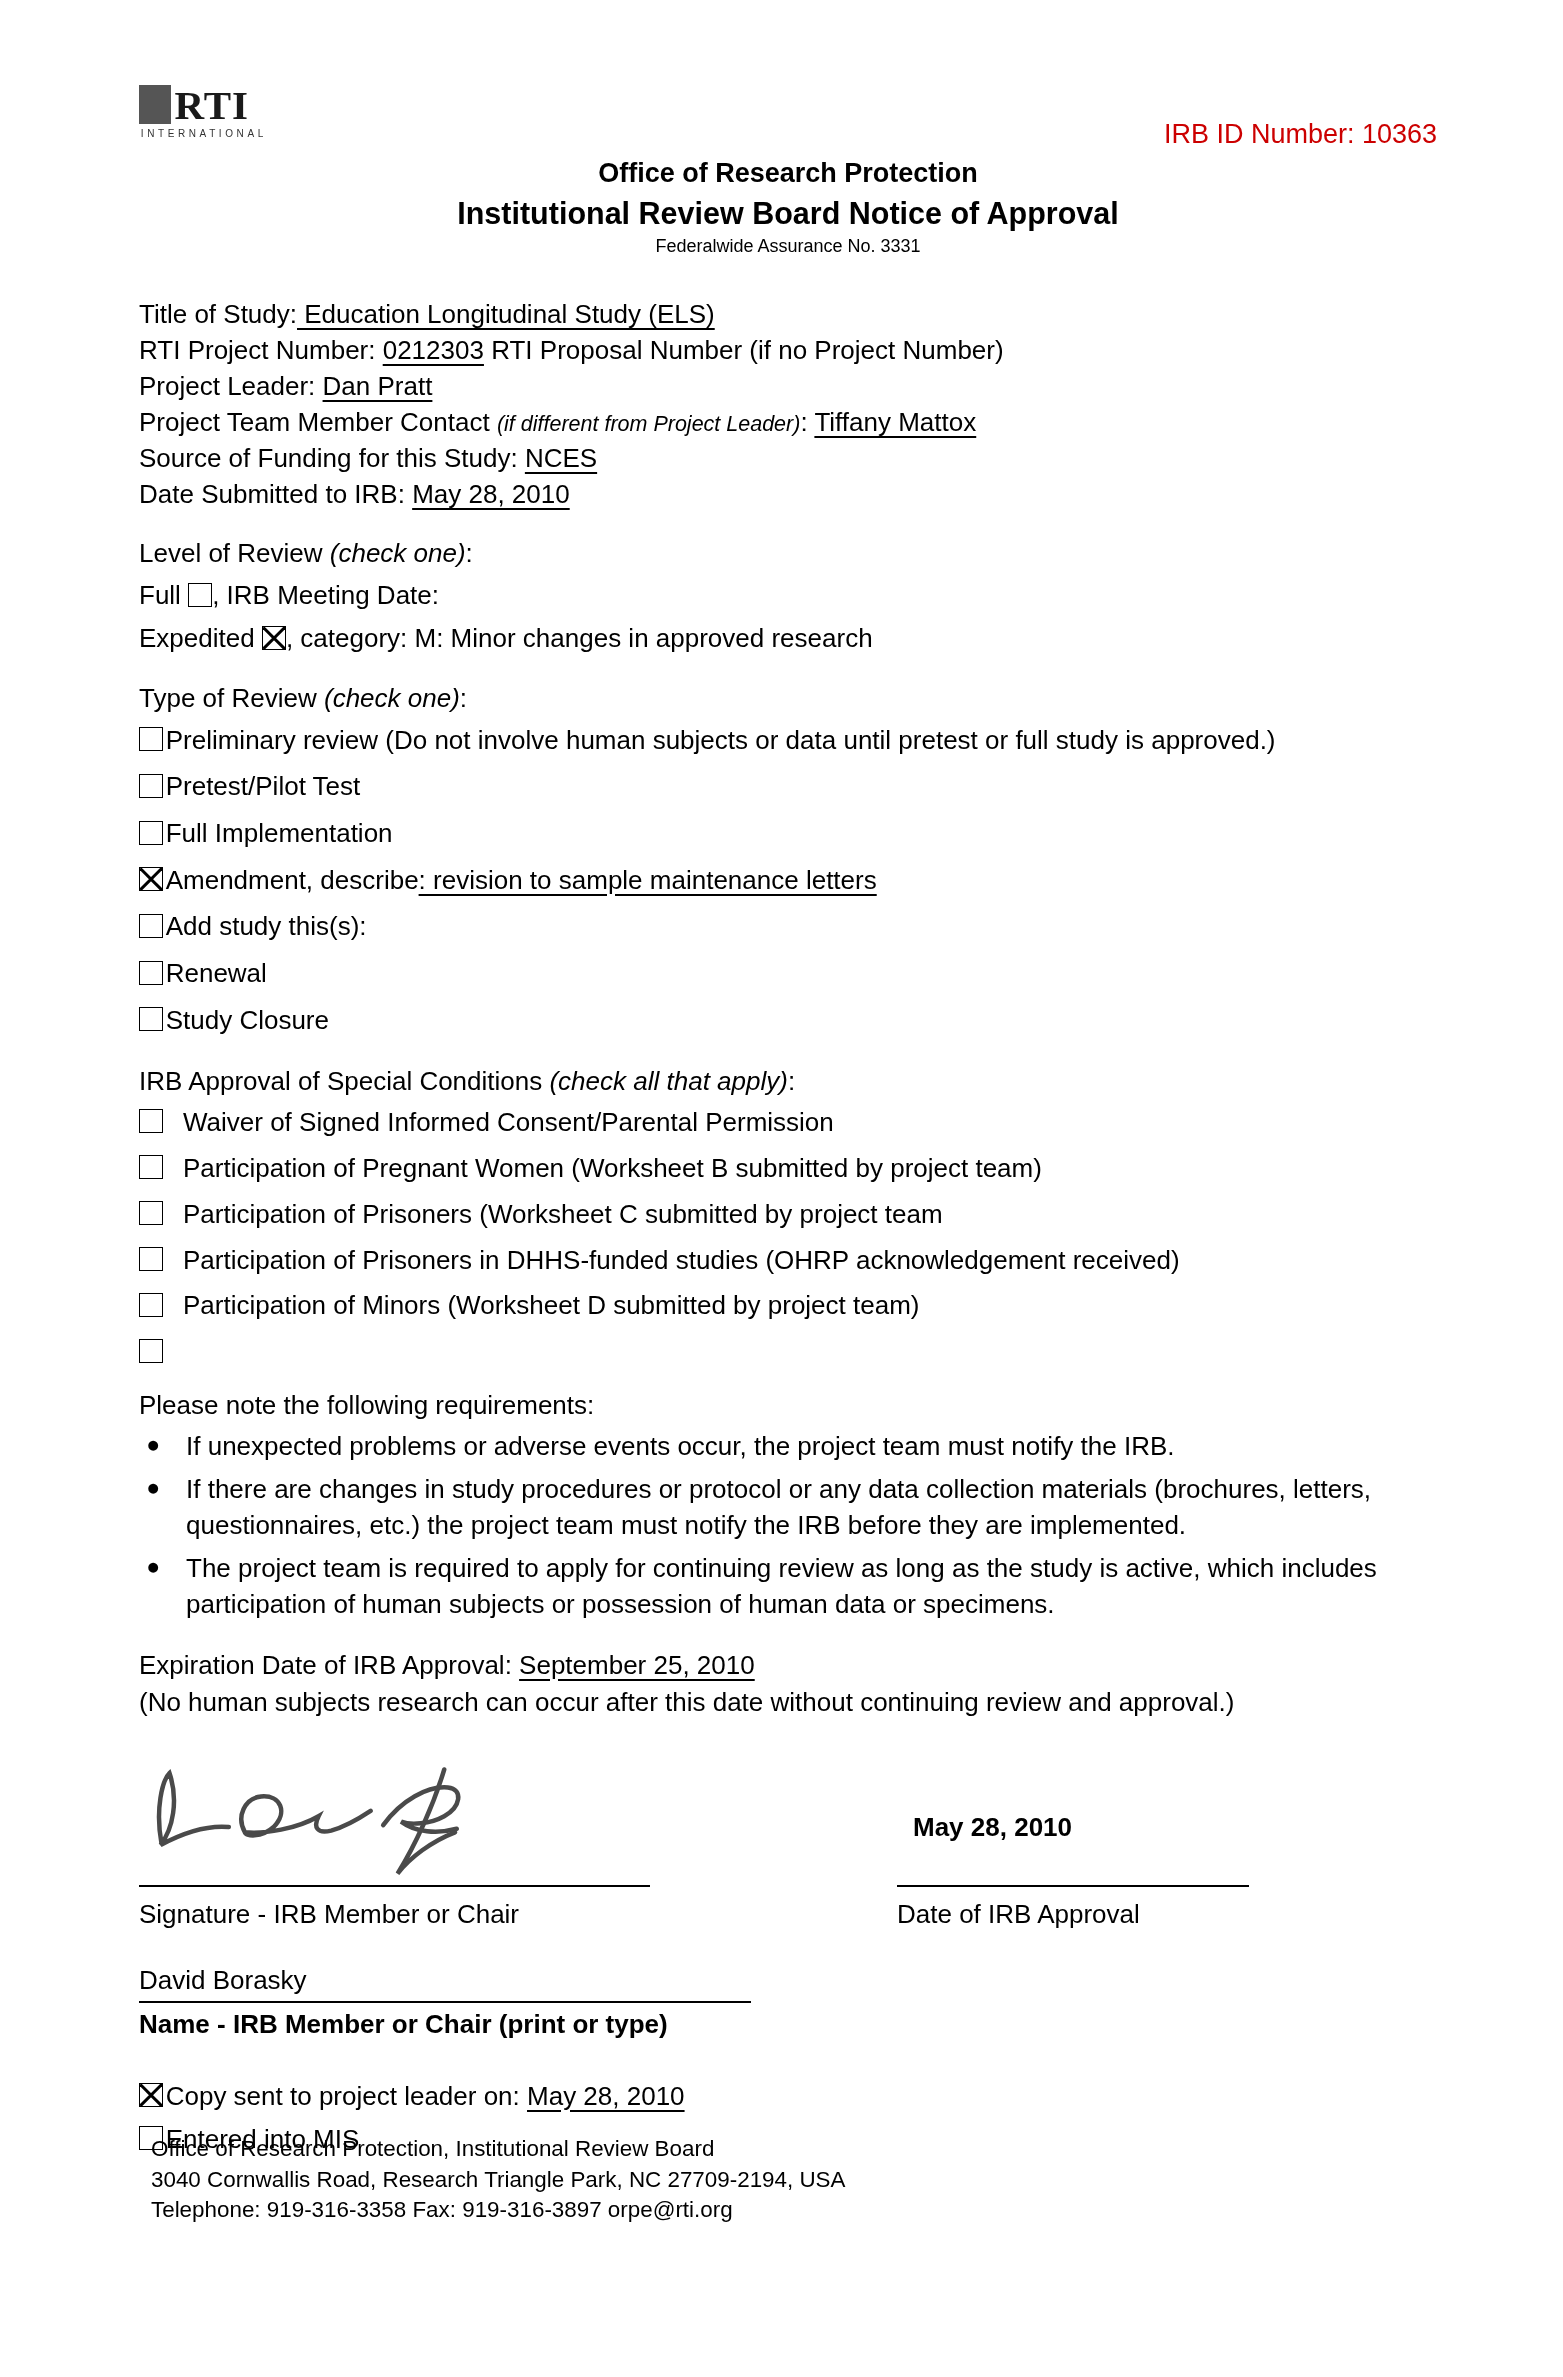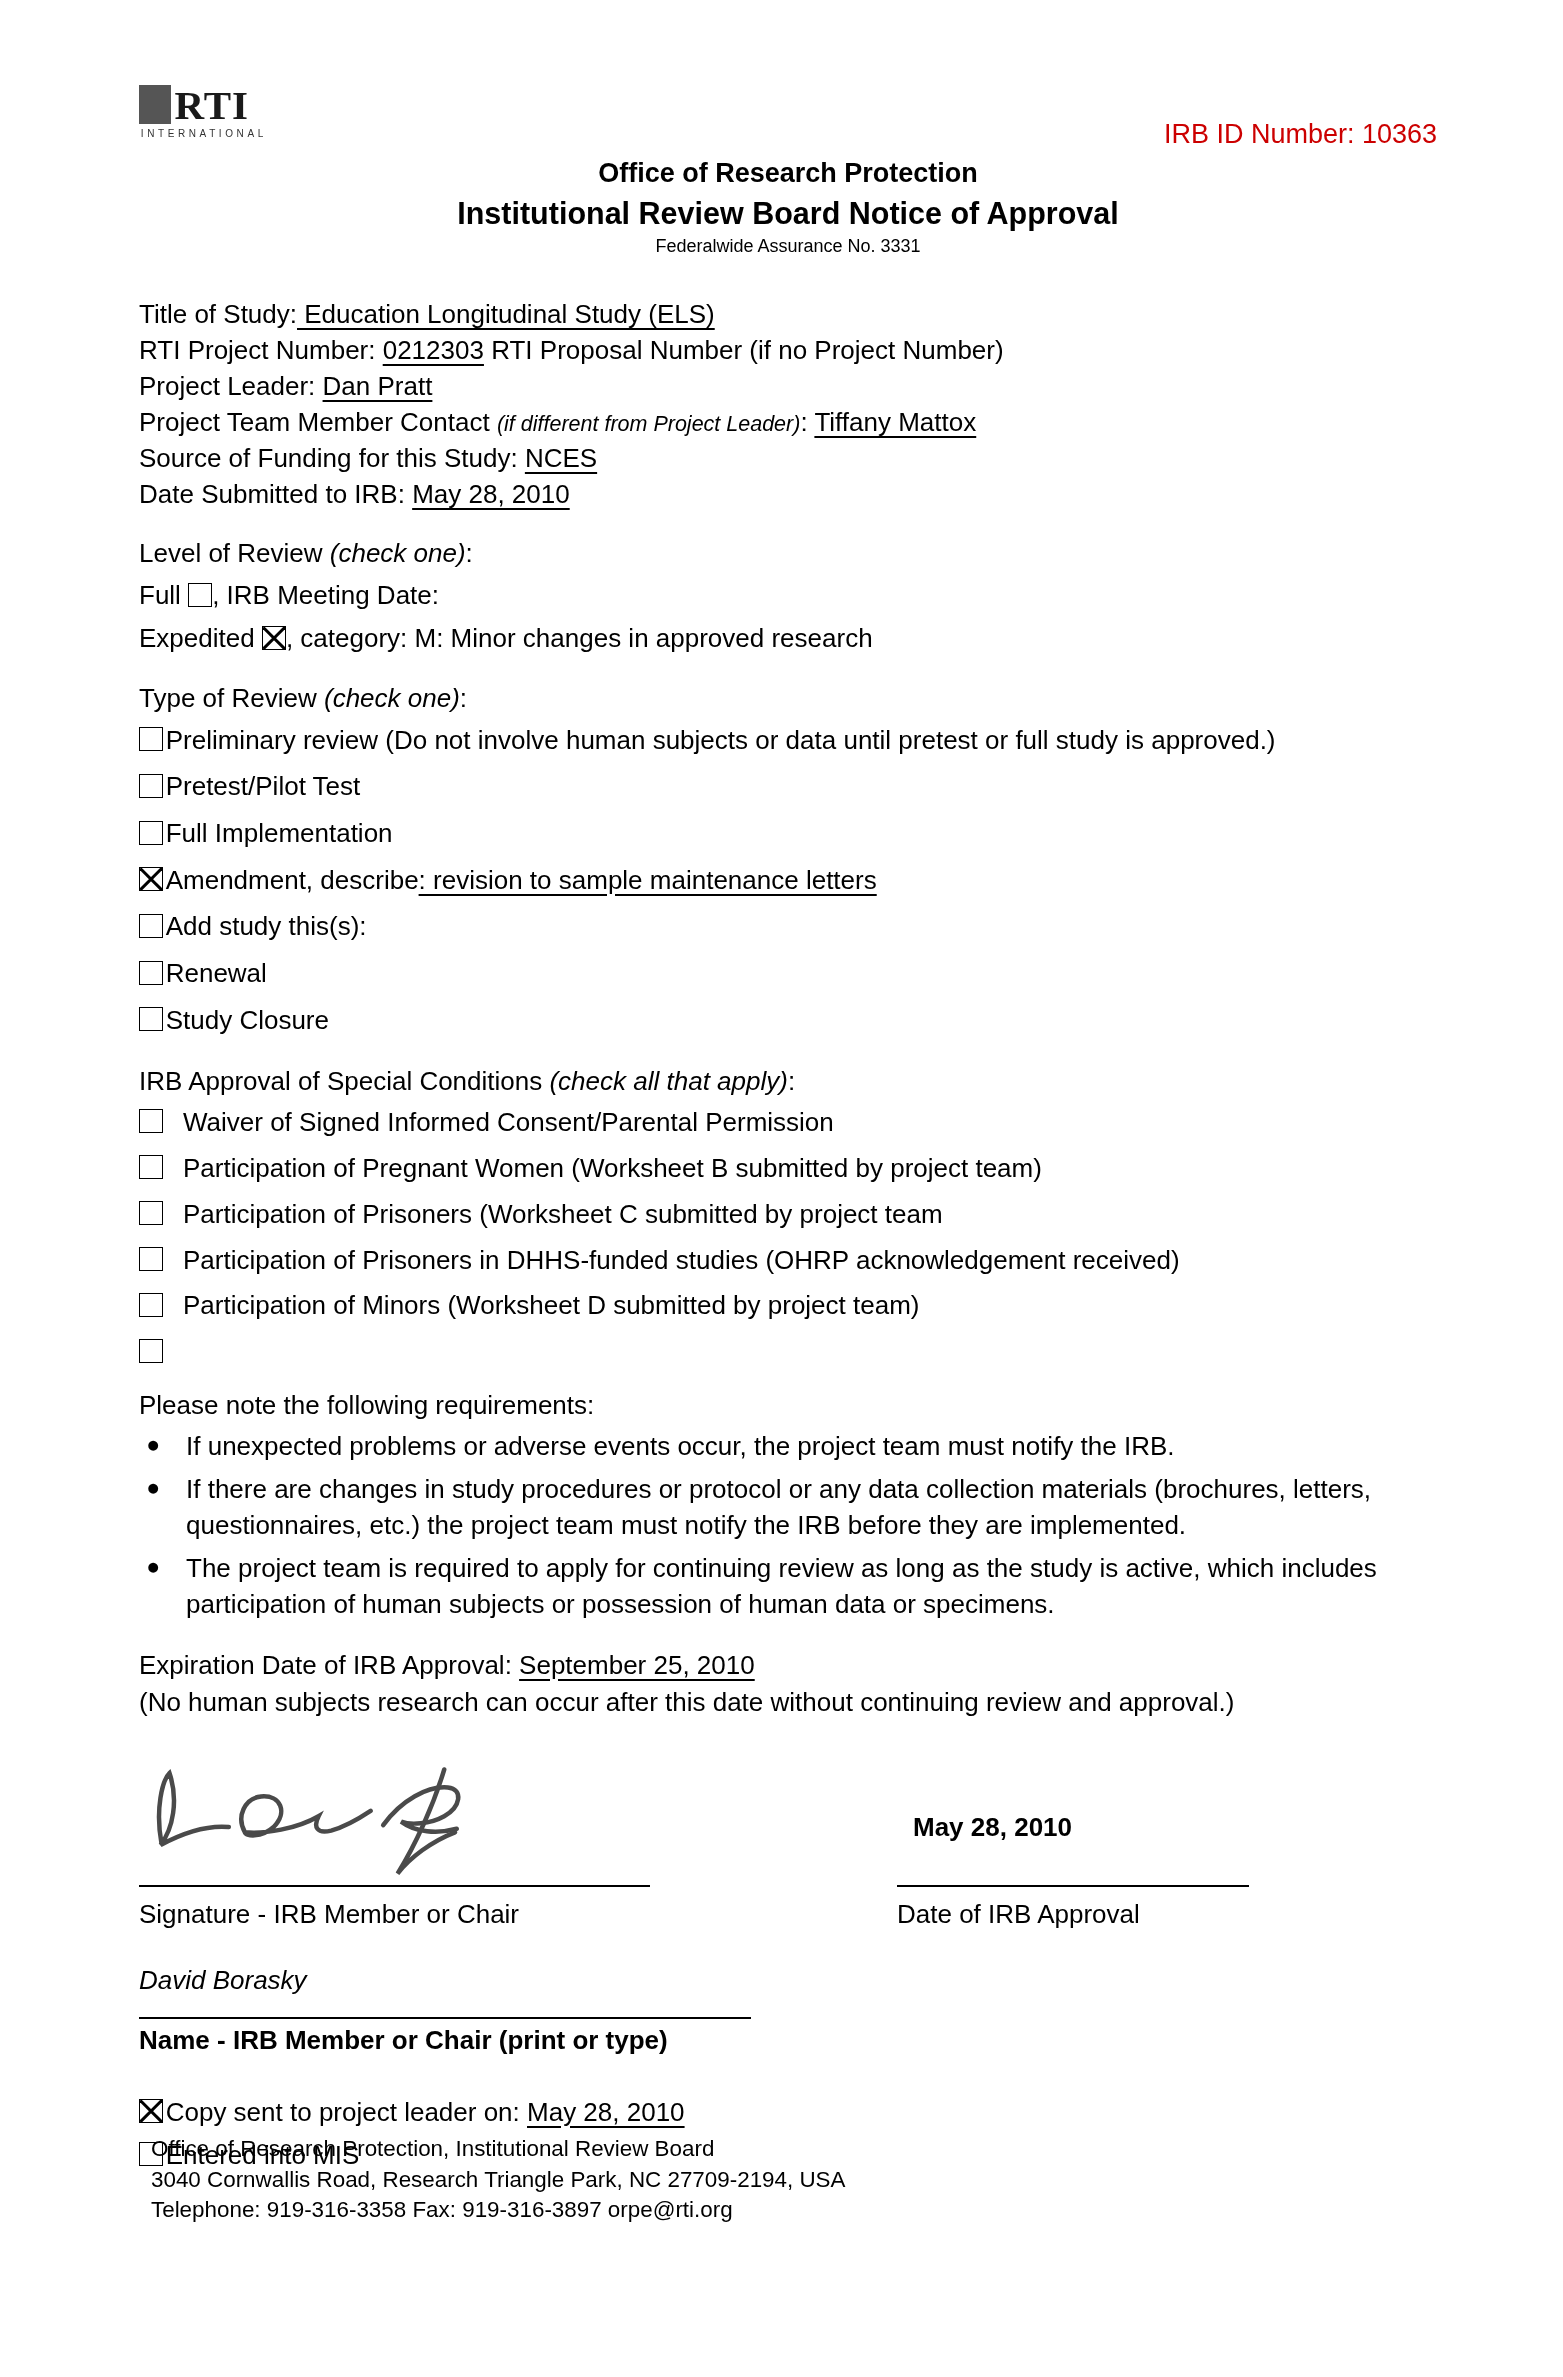--- a/index.html
+++ b/index.html
@@ -62,21 +62,21 @@
 
   .sig-row { display:flex; align-items:flex-end; margin-top:16px; margin-bottom:30.5px; }
   .sig-col-left { width:511px; }
   .sig-col-right { margin-left:247px; width:352px; }
   .sig-image { height:135px; margin-bottom:3.6px; }
   .rule { border-bottom:2.7px solid #000; }
   .sig-caption { font-weight:normal; padding-top:10px; }
   .sig-date { font-weight:bold; padding-left:16px; margin-bottom:39px; }
 
   .name-block { margin-bottom:36px; }
-  .name-line { width:612px; border-bottom:2.7px solid #000; padding-bottom:18px;font-style:italic; }
+  .name-line { width:612px; border-bottom:2.7px solid #000; padding-bottom:2px; }
   .name-caption { font-weight:bold; padding-top:3.6px; }
 
   .final-checks .check-item { margin-bottom:7.2px; }
 
   .footer { position:absolute; left:151px; bottom:106px; font-size:22.4px; line-height:1.35; }
 </style>
 </head>
 <body>
 
 <div class="page">

